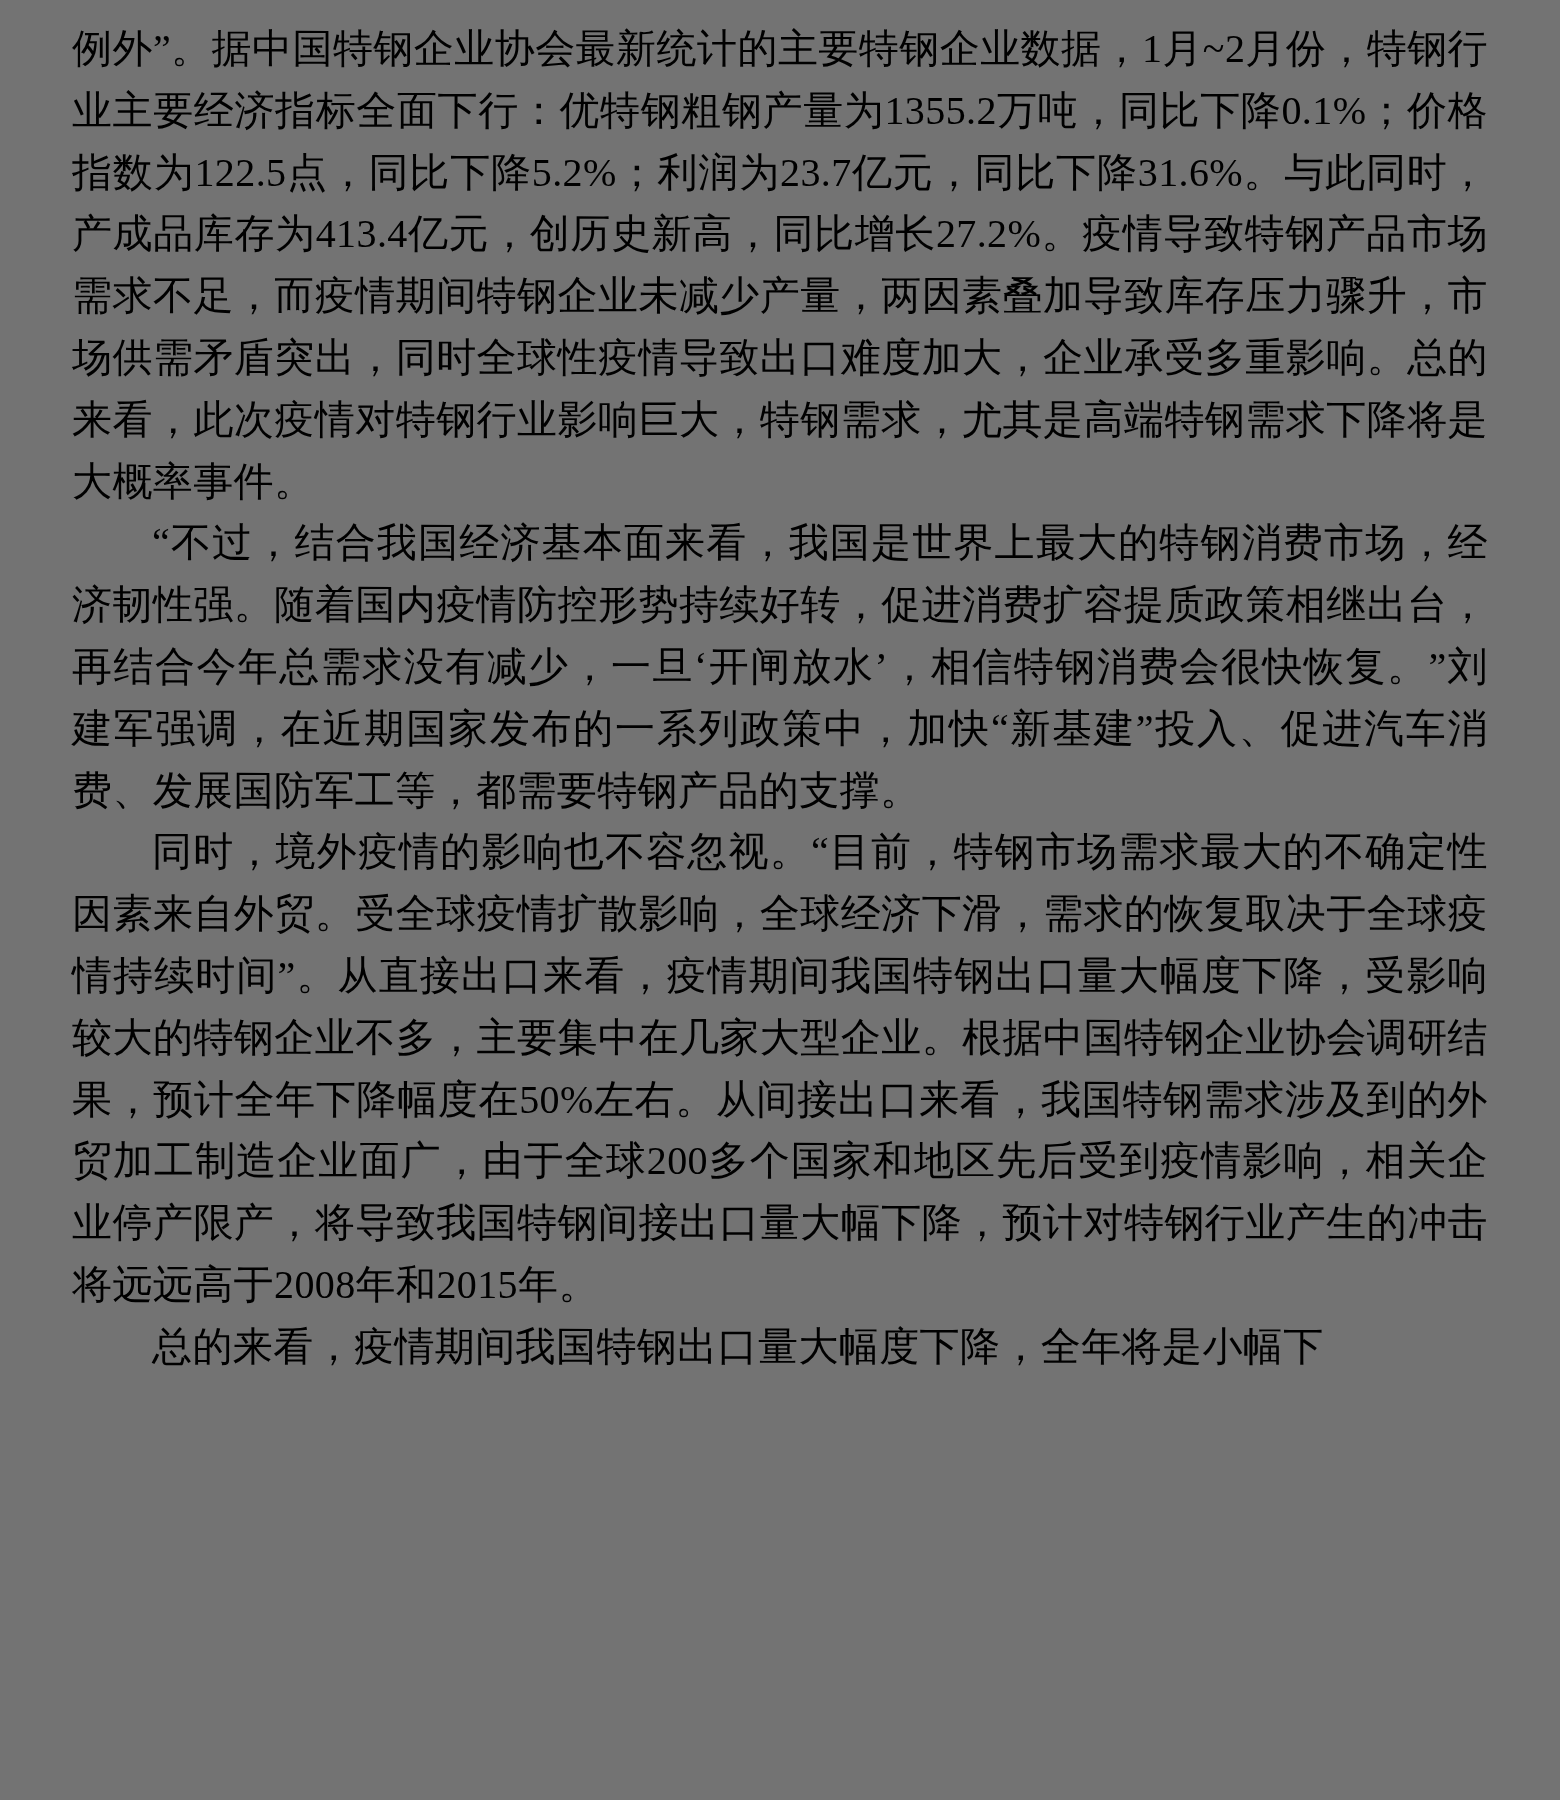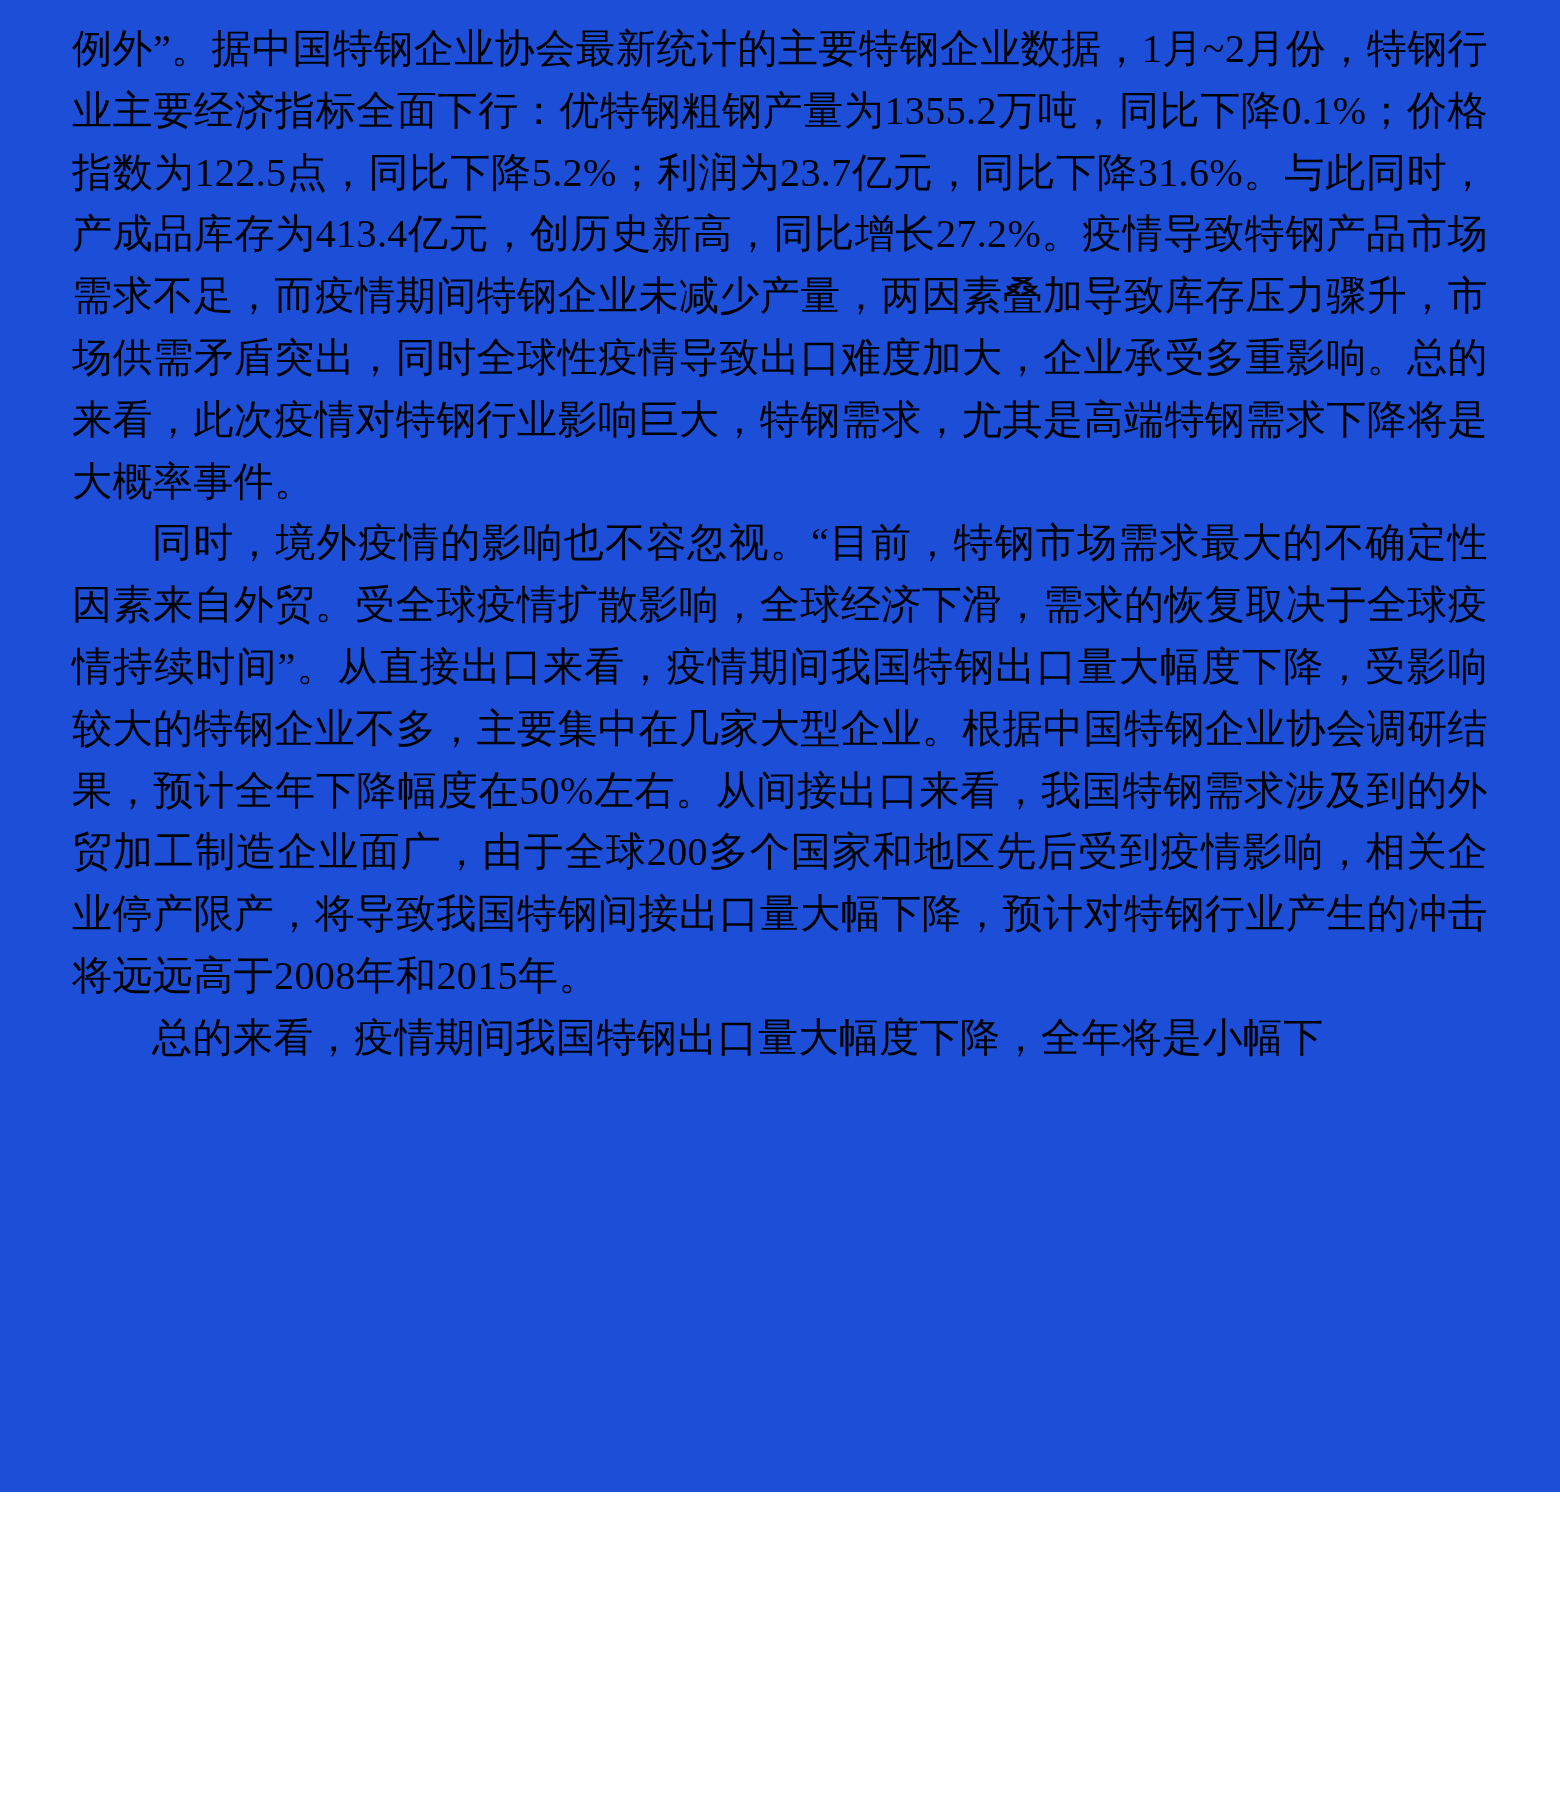--- a/index.html
+++ b/index.html
@@ -9,22 +9,22 @@
   }
   body {
     width: 1560px;
     height: 1800px;
     overflow: hidden;
     font-family: "Liberation Serif", serif;
   }
   #page {
     position: relative;
     width: 1560px;
-    height: 1492px;
-    background: #1d4ed8;
+    height: 1800px;
+    background: #737373;
     box-sizing: border-box;
     padding: 18px 72px 0 72px;
   }
   .doc-body {
     font-family: "Liberation Serif", serif;
     font-size: 40px;
     line-height: 1.545;
     color: #000000;
     text-align: justify;
     text-justify: inter-character;
@@ -41,16 +41,17 @@
     overflow: hidden;
     height: 50px;
   }
 </style>
 </head>
 <body>
 
 <div id="page">
   <div class="doc-body">
     <p class="para">例外”。据中国特钢企业协会最新统计的主要特钢企业数据，1月~2月份，特钢行业主要经济指标全面下行：优特钢粗钢产量为1355.2万吨，同比下降0.1%；价格指数为122.5点，同比下降5.2%；利润为23.7亿元，同比下降31.6%。与此同时，产成品库存为413.4亿元，创历史新高，同比增长27.2%。疫情导致特钢产品市场需求不足，而疫情期间特钢企业未减少产量，两因素叠加导致库存压力骤升，市场供需矛盾突出，同时全球性疫情导致出口难度加大，企业承受多重影响。总的来看，此次疫情对特钢行业影响巨大，特钢需求，尤其是高端特钢需求下降将是大概率事件。</p>
+    <p class="para indent">“不过，结合我国经济基本面来看，我国是世界上最大的特钢消费市场，经济韧性强。随着国内疫情防控形势持续好转，促进消费扩容提质政策相继出台，再结合今年总需求没有减少，一旦‘开闸放水’，相信特钢消费会很快恢复。”刘建军强调，在近期国家发布的一系列政策中，加快“新基建”投入、促进汽车消费、发展国防军工等，都需要特钢产品的支撑。</p>
     <p class="para indent">同时，境外疫情的影响也不容忽视。“目前，特钢市场需求最大的不确定性因素来自外贸。受全球疫情扩散影响，全球经济下滑，需求的恢复取决于全球疫情持续时间”。从直接出口来看，疫情期间我国特钢出口量大幅度下降，受影响较大的特钢企业不多，主要集中在几家大型企业。根据中国特钢企业协会调研结果，预计全年下降幅度在50%左右。从间接出口来看，我国特钢需求涉及到的外贸加工制造企业面广，由于全球200多个国家和地区先后受到疫情影响，相关企业停产限产，将导致我国特钢间接出口量大幅下降，预计对特钢行业产生的冲击将远远高于2008年和2015年。</p>
     <p class="para indent clip-last">总的来看，疫情期间我国特钢出口量大幅度下降，全年将是小幅下</p>
   </div>
 </div>
 
 </body></html>

